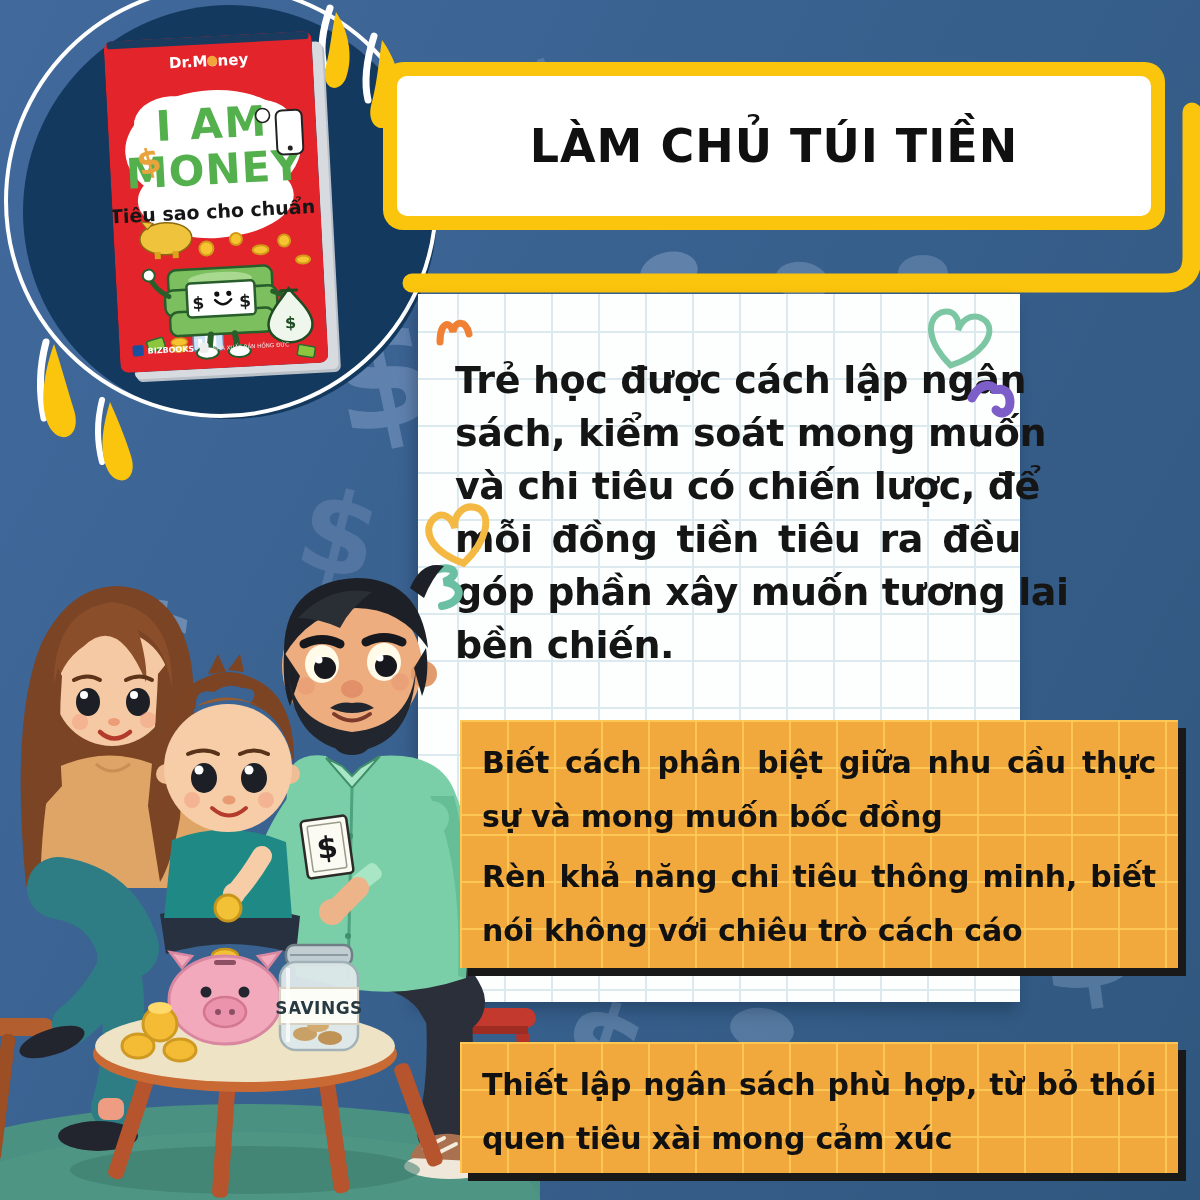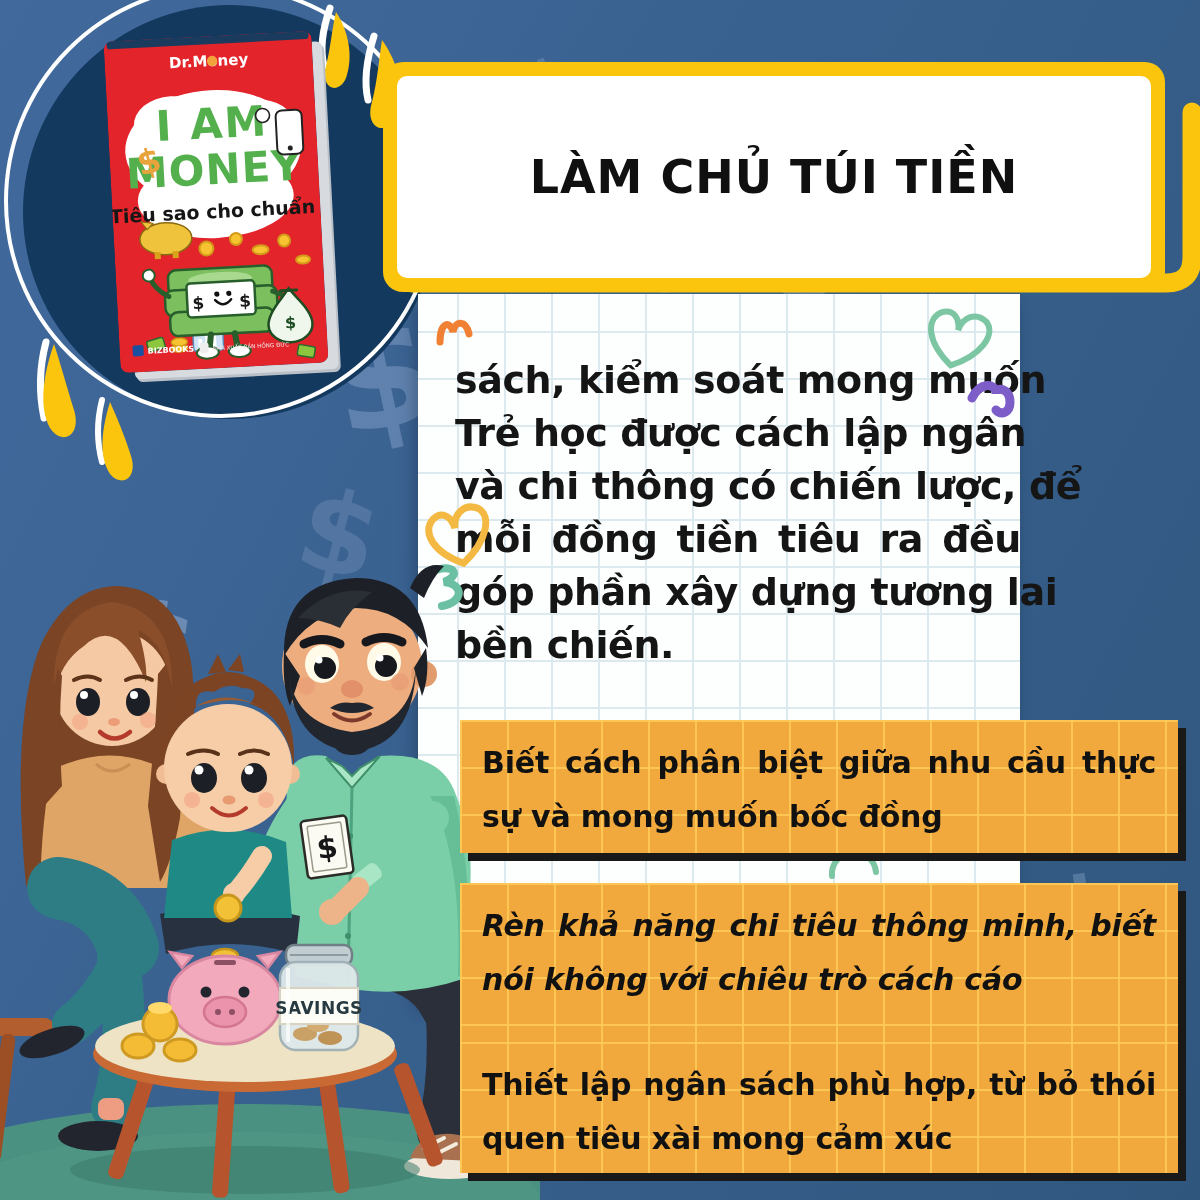--- a/index.html
+++ b/index.html
@@ -14,21 +14,21 @@
   
   .decor-svg{position:absolute;left:0;top:0;z-index:1;}
   
   .book{
     position:absolute;left:112px;top:36px;width:208px;height:332px;z-index:3;
     transform:rotate(-3deg);border-radius:8px;
     box-shadow:12px 9px 0 -2px #d7dbe0, 14px 12px 0 -2px #b9c0c8;
   }
   .book svg{display:block;border-radius:8px;}
   
-  .title-box{position:absolute;left:383px;top:62px;width:782px;height:230px;
+  .title-box{position:absolute;left:383px;top:62px;width:782px;height:168px;
     background:#fbc40d;border-radius:20px;z-index:3;}
   .title-inner{position:absolute;inset:14px;background:#ffffff;border-radius:10px;
     display:flex;align-items:center;justify-content:center;}
   .title-text{font-size:46px;font-weight:800;letter-spacing:1px;color:#101010;}
   
   .paper{
     position:absolute;left:418px;top:294px;width:602px;height:708px;z-index:2;
     background-color:#fdfefe;
     background-image:linear-gradient(#dce9ef 2px,transparent 2px),
                      linear-gradient(90deg,#dce9ef 2px,transparent 2px);
@@ -49,21 +49,21 @@
     background-image:linear-gradient(rgba(255,204,88,.85) 2px,transparent 2px),
                      linear-gradient(90deg,rgba(255,204,88,.85) 2px,transparent 2px);
     background-size:47px 47px;
     box-shadow:8px 8px 0 #191919;
     padding:16px 22px 0 22px;box-sizing:border-box;
   }
   .benefit-line{font-size:30px;font-weight:700;line-height:54px;color:#111;
     white-space:nowrap;text-align:justify;text-align-last:justify;letter-spacing:-0.2px;}
   .benefit-line.last{text-align-last:left;}
   .b1{top:720px;height:133px;}
-  .b2{top:883px;height:160px;font-style:italic;}
+  .b2{top:834px;height:134px;}
   .b3{top:1042px;height:131px;}
   svg text{font-family:"DejaVu Sans","Liberation Sans",sans-serif;}
 </style>
 </head>
 <body>
 
 <div class="canvas">
 
   <div class="wm" style="left:520px;top:50px;font-size:92px;color:rgba(125,155,195,.40);transform:rotate(-18deg);">$</div>
   <div class="wm" style="left:330px;top:300px;font-size:150px;color:rgba(125,155,195,.55);transform:rotate(-12deg);">$</div>
@@ -180,25 +180,25 @@
   </div>
 
   <div class="title-box">
     <div class="title-inner">
       <div class="title-text">LÀM CHỦ TÚI TIỀN</div>
     </div>
   </div>
 
   <div class="paper">
     <div class="para">
+      <div class="para-line">Trẻ học được cách lập ngân</div>
       <div class="para-line">sách, kiểm soát mong muốn</div>
-      <div class="para-line">Trẻ học được cách lập ngân</div>
-      <div class="para-line">và chi thông có chiến lược, để</div>
+      <div class="para-line">và chi tiêu có chiến lược, để</div>
       <div class="para-line">mỗi đồng tiền tiêu ra đều</div>
-      <div class="para-line">góp phần xây dựng tương lai</div>
+      <div class="para-line">góp phần xây muốn tương lai</div>
       <div class="para-line last">bền chiến.</div>
     </div>
 
     <svg class="doodle" style="left:18px;top:20px;" width="40" height="36" viewBox="0 0 40 36">
       <path d="M4,28 C4,8 14,6 17,18 C19,6 30,6 33,20" stroke="#f08134" stroke-width="7" fill="none" stroke-linecap="round"></path>
     </svg>
     <svg class="doodle" style="left:500px;top:12px;" width="76" height="68" viewBox="0 0 76 68">
       <path d="M38,60 C10,42 4,20 18,10 C30,3 38,14 38,24 C40,10 52,2 64,10 C76,20 66,44 38,60 Z" fill="none" stroke="#7cc6a3" stroke-width="6" transform="rotate(12 38 34)"></path>
     </svg>
     <svg class="doodle" style="left:548px;top:86px;" width="52" height="48" viewBox="0 0 52 48">

